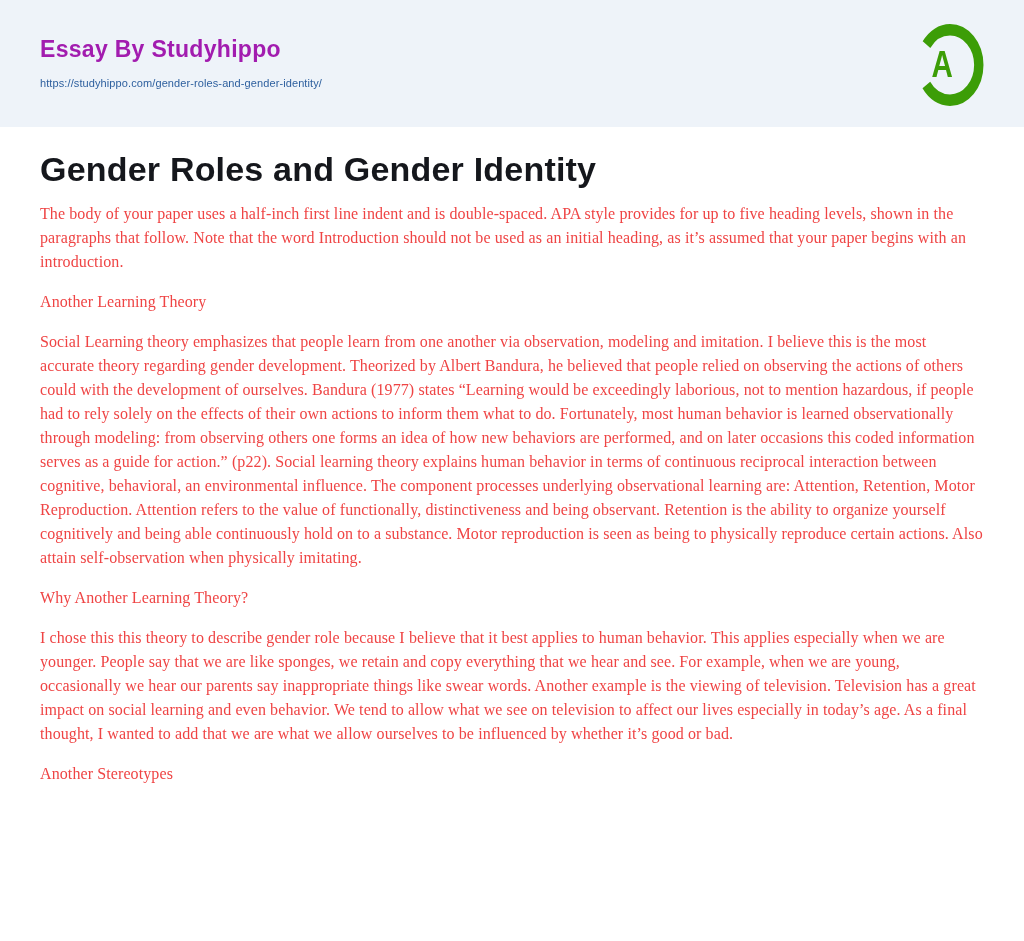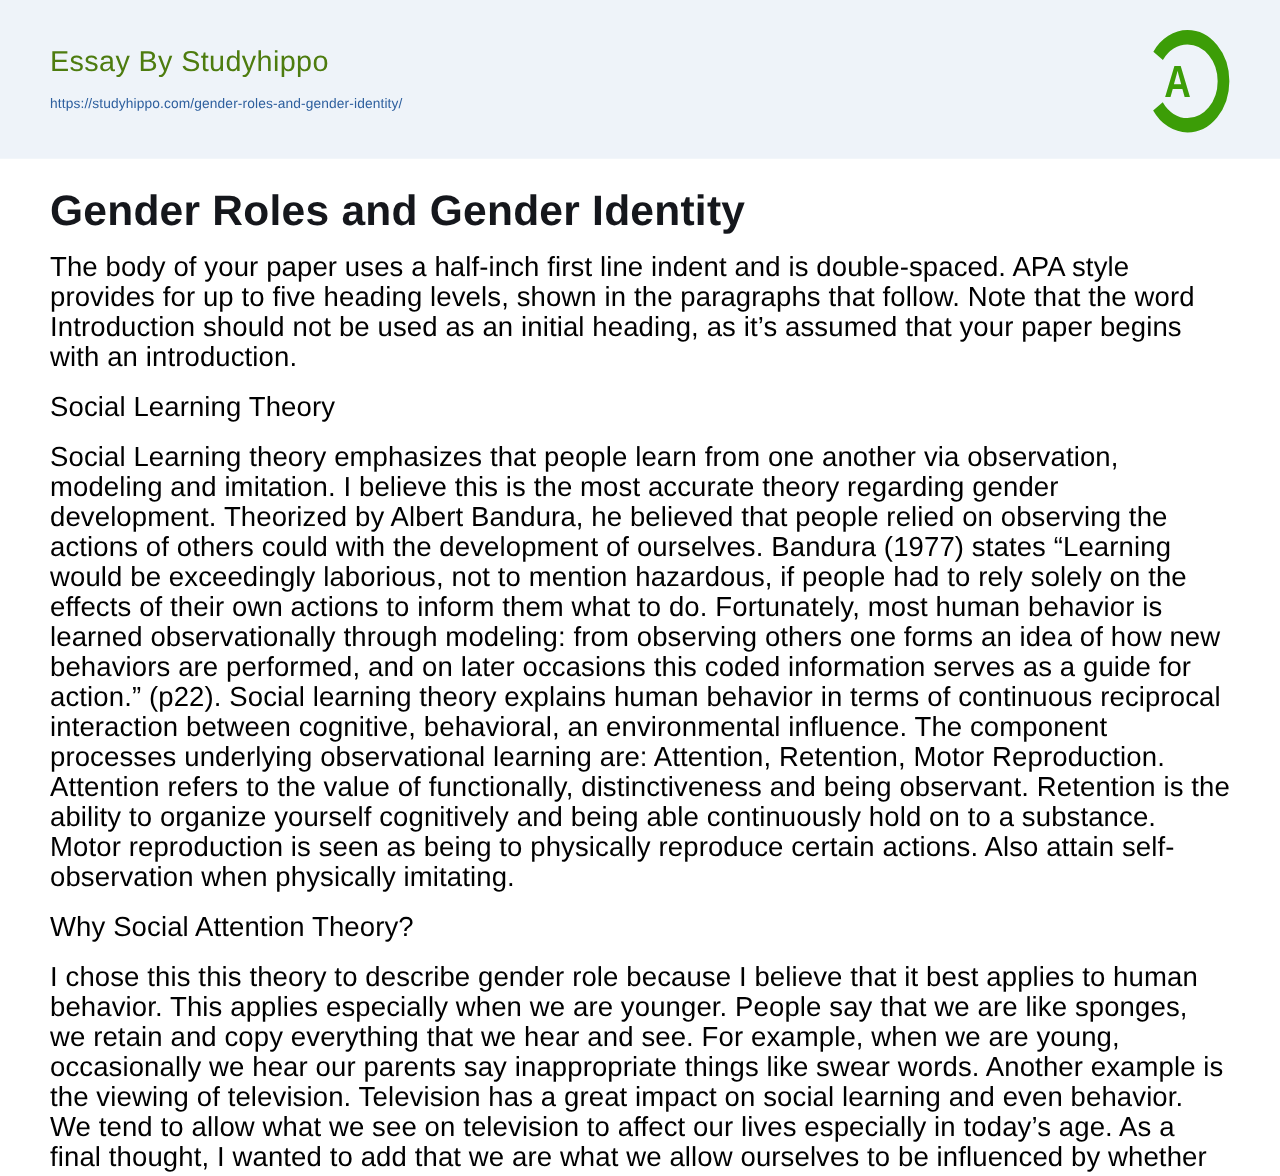--- a/index.html
+++ b/index.html
@@ -16,23 +16,23 @@
   .header {
     background: #eef3f9;
     height: 127px;
     padding: 0 38px 0 40px;
     display: flex;
     align-items: center;
     justify-content: space-between;
   }
   .header-text { display: flex; flex-direction: column; justify-content: center; }
   .site-title {
-    color: #4d7c0f;
+    color: #a21caf;
     font-size: 23px;
-    font-weight: 400;
+    font-weight: 700;
     letter-spacing: 0.3px;
     margin: 0 0 15px 0;
     line-height: 1.1;
   }
   .essay-url {
     color: #2d5f9e;
     font-size: 11px;
     letter-spacing: 0.1px;
     text-decoration: none;
     line-height: 1.2;
@@ -49,26 +49,27 @@
   .content { padding: 22px 40px 0 40px; }
   .essay-title {
     color: #15171c;
     font-size: 34px;
     font-weight: 700;
     letter-spacing: 0.2px;
     margin: 0 0 12px 0;
     line-height: 1.2;
   }
   .para, .subheading {
-    color: #000000;
-    font-size: 22px;
+    color: #ef4444;
+    font-size: 16px;
     line-height: 24px;
     letter-spacing: 0.1px;
     margin: 0 0 16px 0;
     font-weight: 400;
+    font-family: Liberation Serif, serif;
   }
 </style>
 </head>
 <body>
 
 <div class="page">
 
   <header class="header">
     <div class="header-text">
       <h2 class="site-title">Essay By Studyhippo</h2>
@@ -79,21 +80,21 @@
         <circle cx="50" cy="50" r="40" fill="none" stroke="#3c9d07" stroke-width="13" stroke-dasharray="101.2 48.9 101.3 0"></circle>
         <text x="39" y="64" text-anchor="middle" font-size="41" fill="#3c9d07">A</text>
       </svg>
     </div>
   </header>
 
   <main class="content">
     <h1 class="essay-title">Gender Roles and Gender Identity</h1>
     <div id="essay-sections">
         <p class="para">The body of your paper uses a half-inch first line indent and is double-spaced. APA style provides for up to five heading levels, shown in the paragraphs that follow. Note that the word Introduction should not be used as an initial heading, as it’s assumed that your paper begins with an introduction.</p>
-        <p class="subheading">Social Learning Theory</p>
+        <p class="subheading">Another Learning Theory</p>
         <p class="para">Social Learning theory emphasizes that people learn from one another via observation, modeling and imitation. I believe this is the most accurate theory regarding gender development. Theorized by Albert Bandura, he believed that people relied on observing the actions of others could with the development of ourselves. Bandura (1977) states “Learning would be exceedingly laborious, not to mention hazardous, if people had to rely solely on the effects of their own actions to inform them what to do. Fortunately, most human behavior is learned observationally through modeling: from observing others one forms an idea of how new behaviors are performed, and on later occasions this coded information serves as a guide for action.” (p22). Social learning theory explains human behavior in terms of continuous reciprocal interaction between cognitive, behavioral, an environmental influence. The component processes underlying observational learning are: Attention, Retention, Motor Reproduction. Attention refers to the value of functionally, distinctiveness and being observant. Retention is the ability to organize yourself cognitively and being able continuously hold on to a substance. Motor reproduction is seen as being to physically reproduce certain actions. Also attain self-observation when physically imitating.</p>
-        <p class="subheading">Why Social Attention Theory?</p>
+        <p class="subheading">Why Another Learning Theory?</p>
         <p class="para">I chose this this theory to describe gender role because I believe that it best applies to human behavior. This applies especially when we are younger. People say that we are like sponges, we retain and copy everything that we hear and see. For example, when we are young, occasionally we hear our parents say inappropriate things like swear words. Another example is the viewing of television. Television has a great impact on social learning and even behavior. We tend to allow what we see on television to affect our lives especially in today’s age. As a final thought, I wanted to add that we are what we allow ourselves to be influenced by whether it’s good or bad.</p>
         <p class="subheading">Another Stereotypes</p>
       </div>
   </main>
 
 </div>
 
 </body></html>

